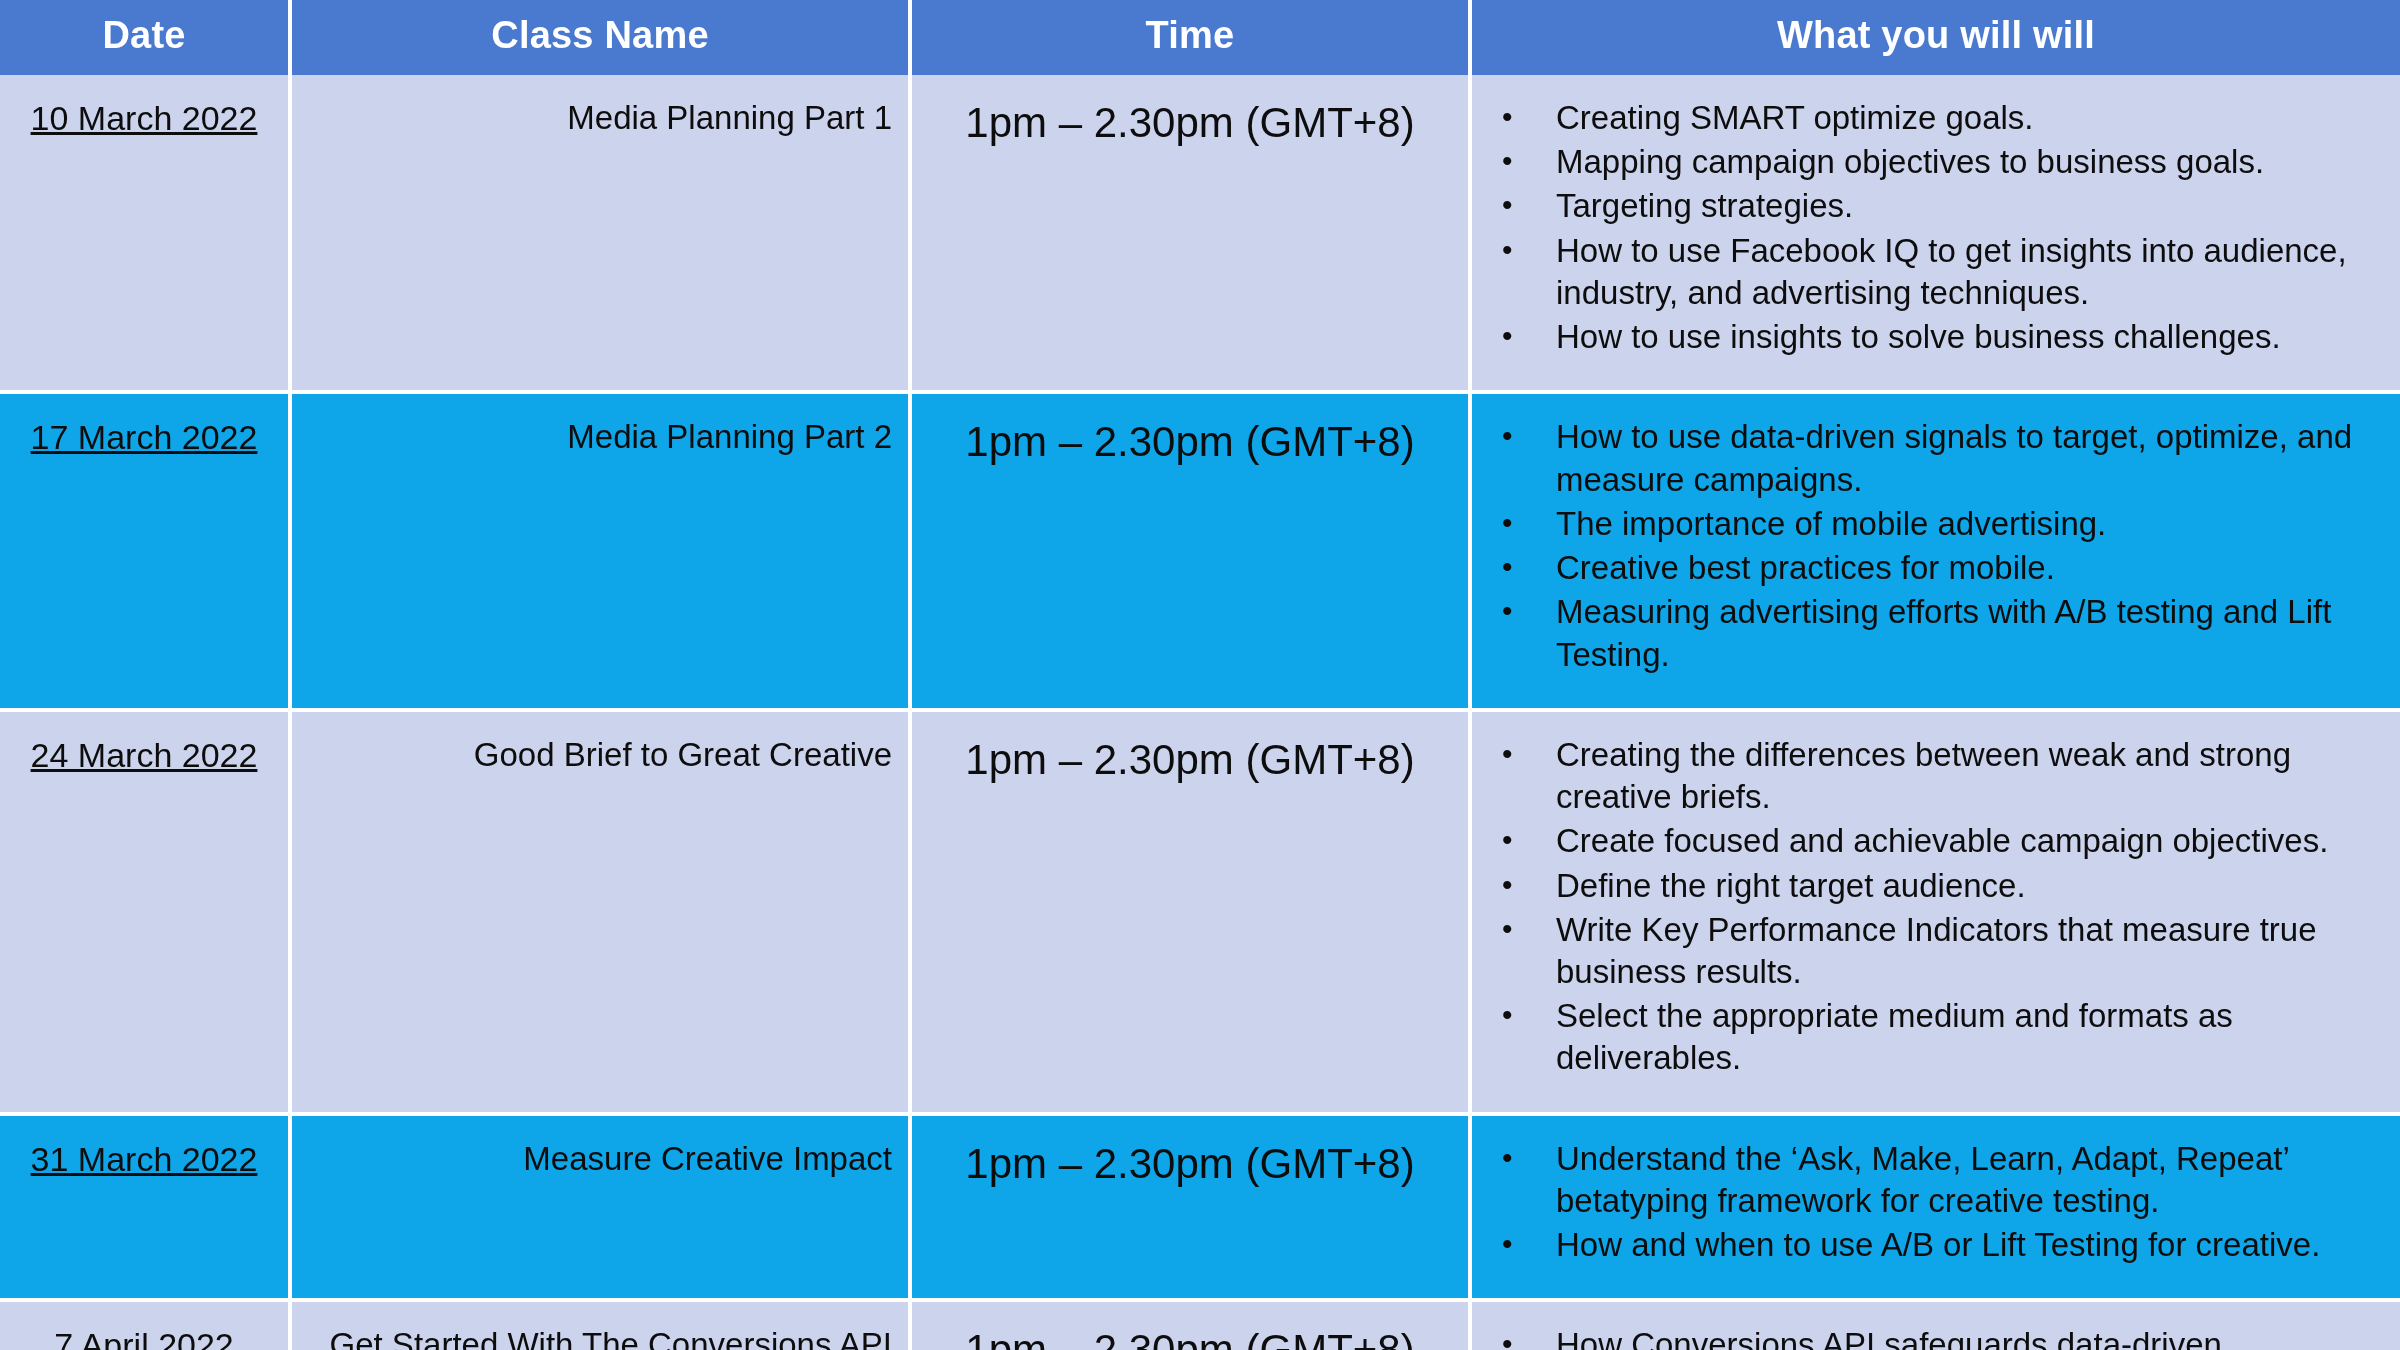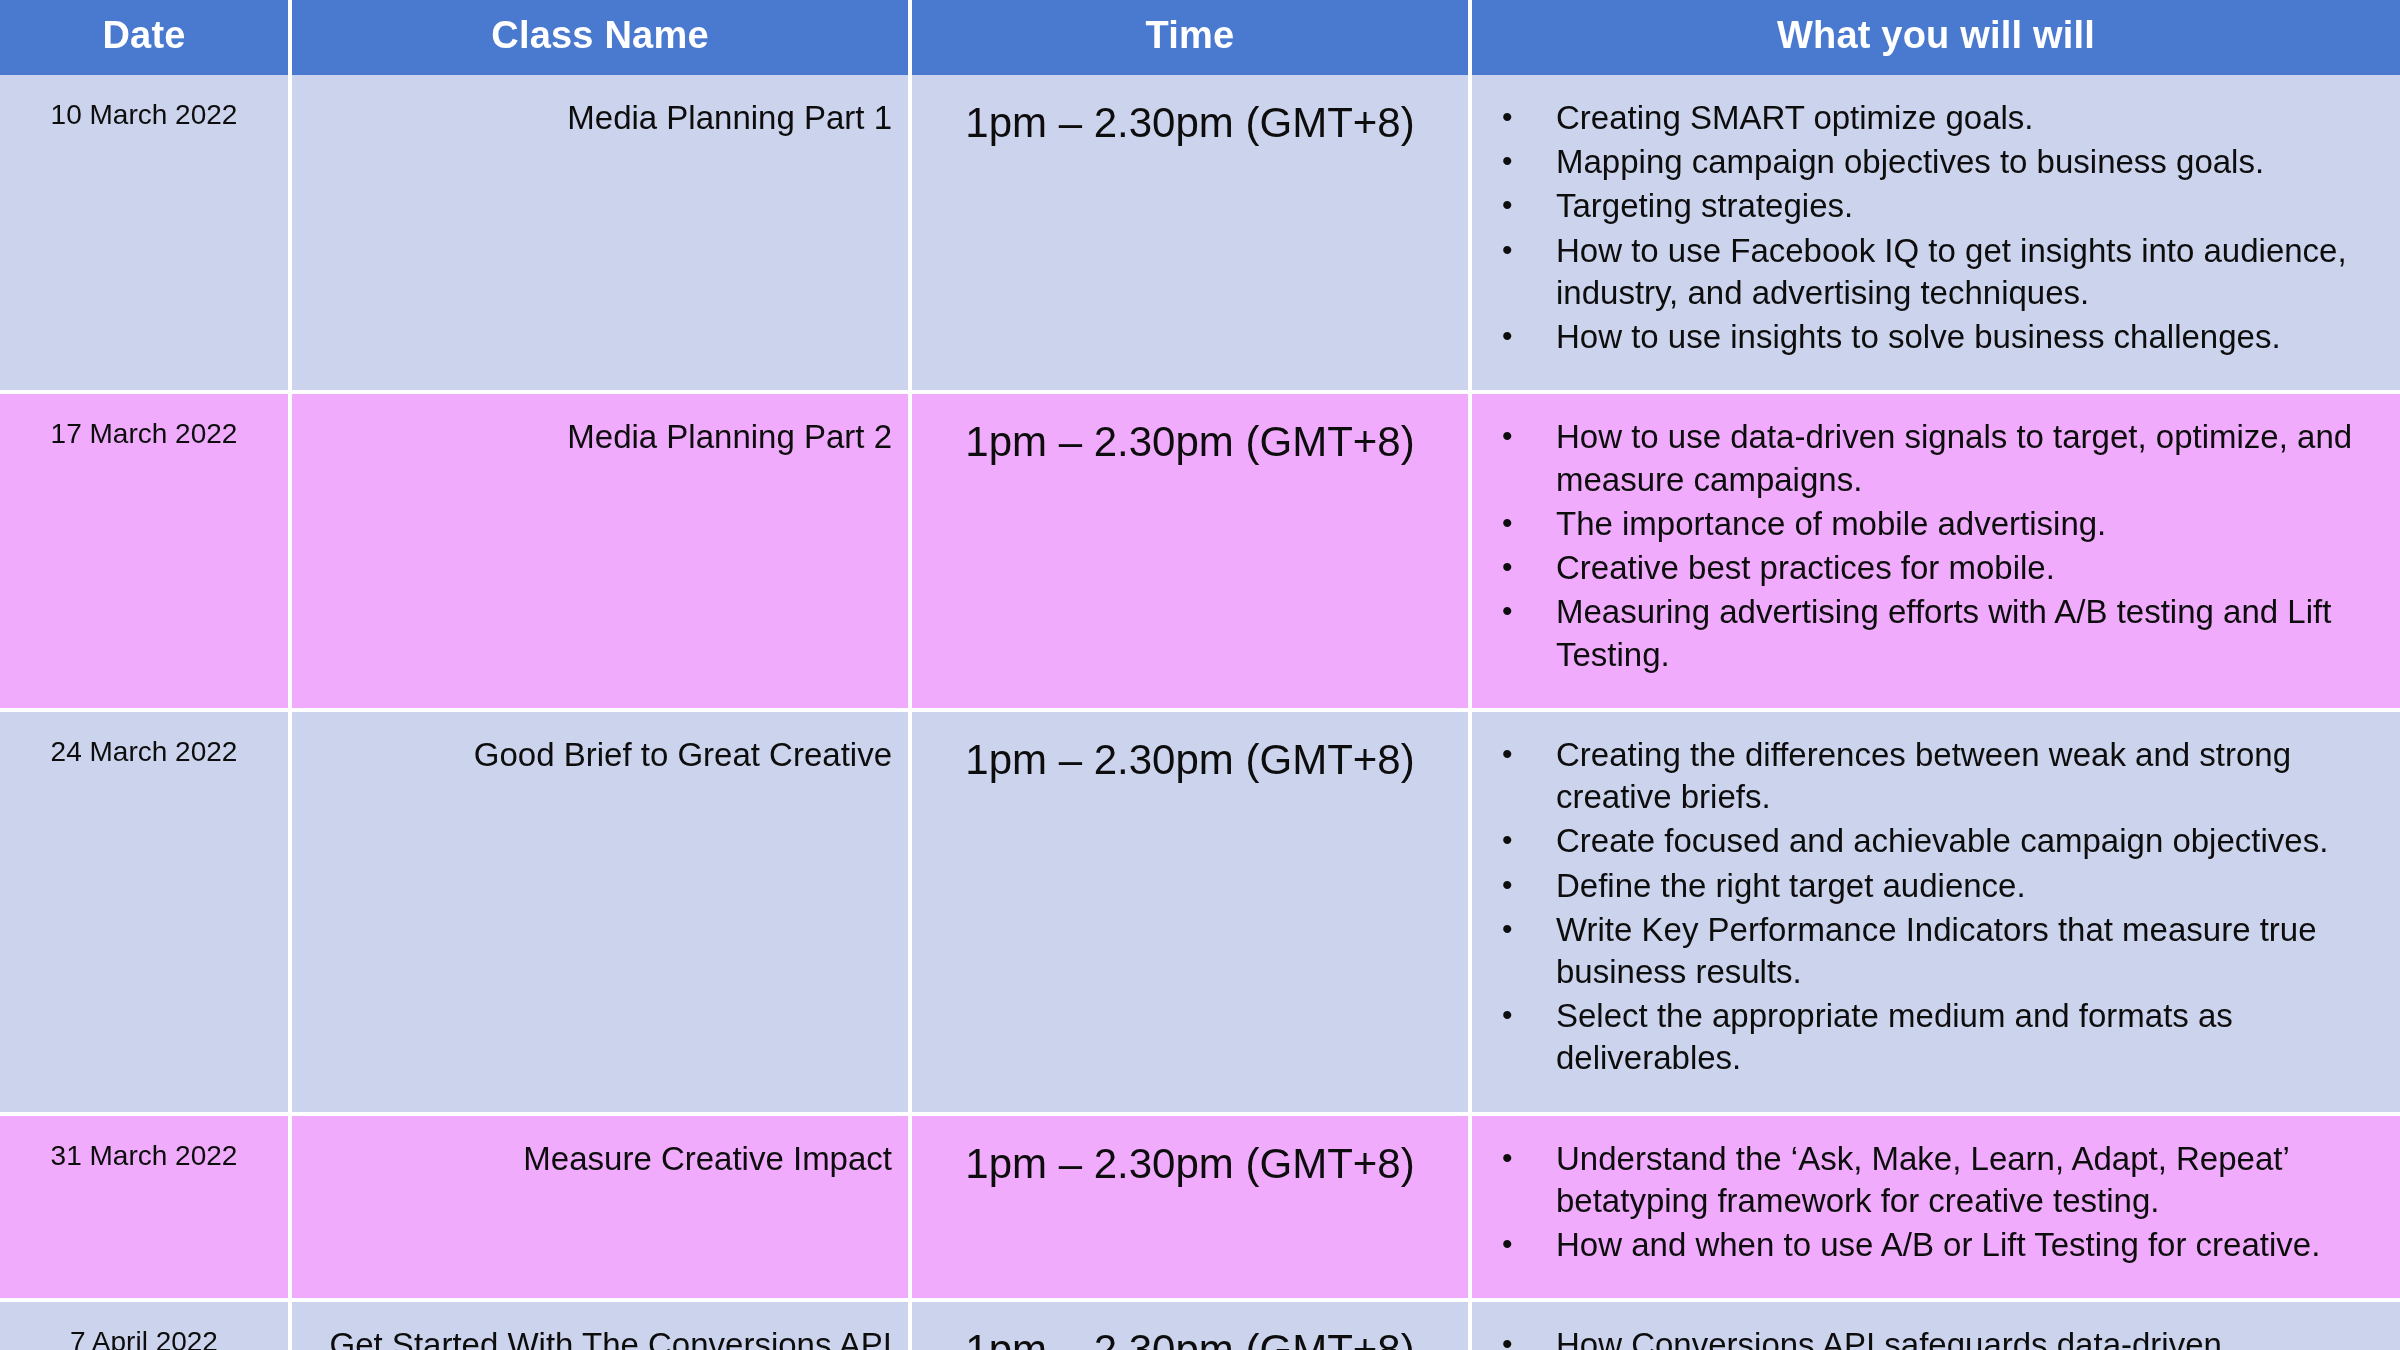--- a/index.html
+++ b/index.html
@@ -40,27 +40,28 @@
 
   tbody td {
     vertical-align: top;
     border-right: 4px solid #ffffff;
     border-bottom: 4px solid #ffffff;
     padding: 0;
   }
   tbody td:last-child { border-right: none; }
 
   tbody tr.row-odd td { background: #ccd3ec; }
-  tbody tr.row-even td { background: #f0abfc; }
+  tbody tr.row-even td { background: #0ea5e9; }
 
   .cell-date {
     text-align: center;
-    font-size: 28px;
+    font-size: 34px;
     color: #0d0d0d;
     padding: 24px 12px 30px 12px;
+    text-decoration: underline;
   }
   .cell-class {
     text-align: right;
     font-size: 33px;
     color: #0d0d0d;
     padding: 24px 16px 30px 16px;
   }
   .cell-time {
     text-align: center;
     font-size: 42px;

